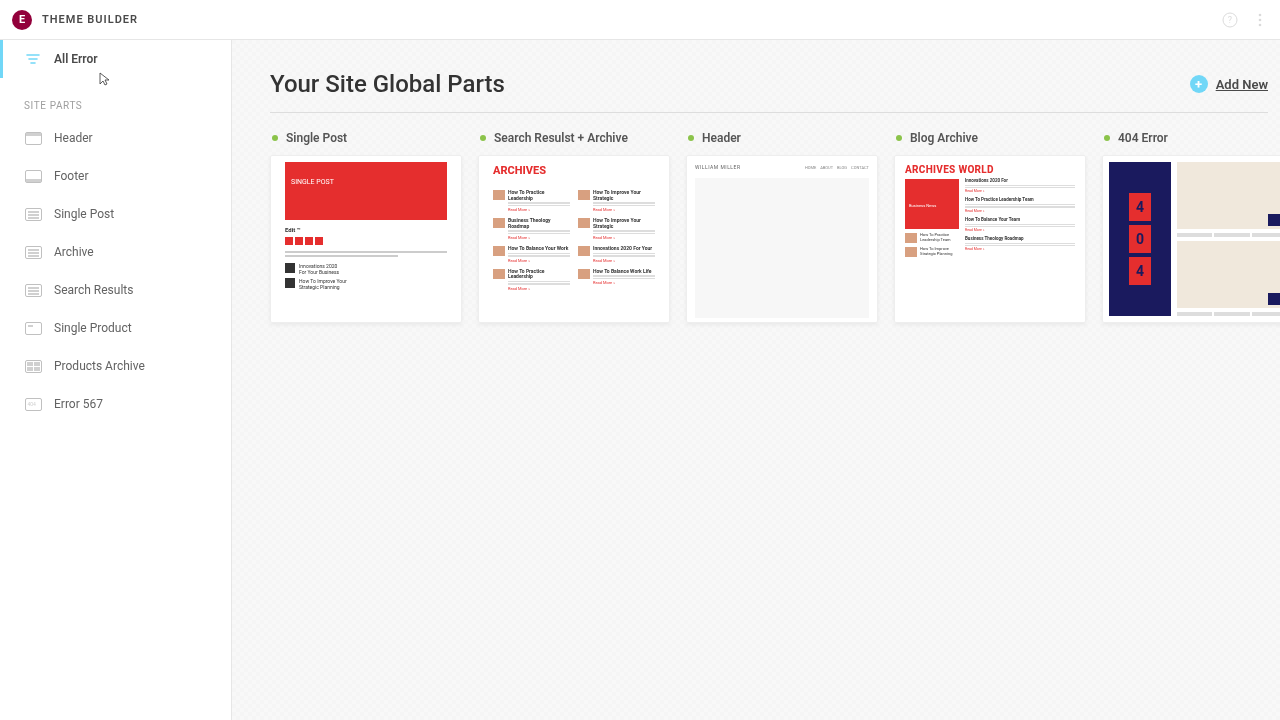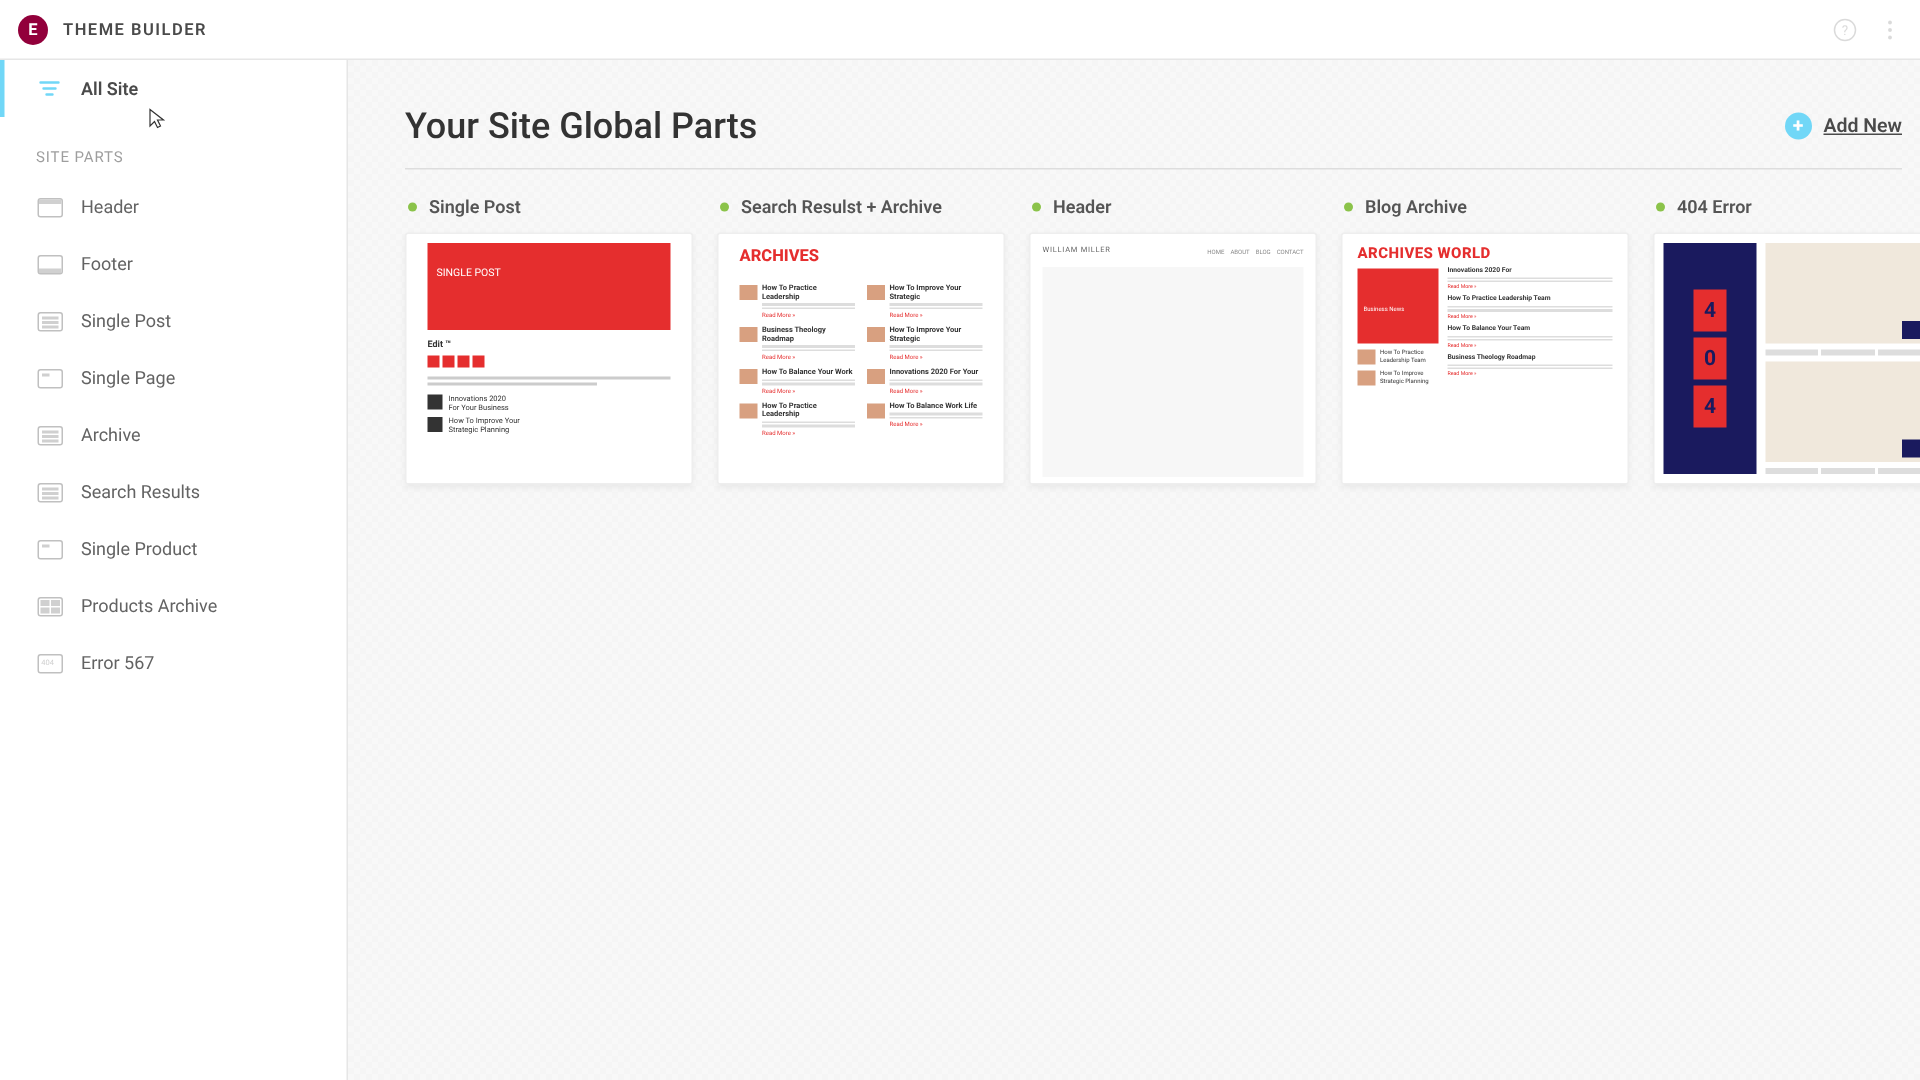--- a/index.html
+++ b/index.html
@@ -129,21 +129,21 @@
 </div>
 
 <div class="layout">
   <div class="sidebar">
     <div class="sidebar-row active">
       <span class="row-icon filter-icon">
         <svg viewBox="0 0 14 14">
             <path d="M1 3h12M3 7h8M5 11h4" stroke="#71d7f7" stroke-width="1.6" stroke-linecap="round"></path>
           </svg>
       </span>
-      <span class="row-label">All Site</span>
+      <span class="row-label">All Error</span>
     </div>
     <div class="pointer">
       <svg viewBox="0 0 16 16">
           <path d="M5 2 L5 13 L8 10 L10 14 L12 13 L10 9 L14 9 Z" fill="#fff" stroke="#333" stroke-width="0.8"></path>
         </svg>
     </div>
 
     <div class="sidebar-heading">SITE PARTS</div>
 
     <div class="sidebar-row">
@@ -156,26 +156,20 @@
       <span class="row-icon">
           <span class="part-icon footer-ico"></span>
         </span>
       <span class="row-label">Footer</span>
     </div>
     <div class="sidebar-row">
       <span class="row-icon">
           <span class="part-icon lines-ico"></span>
         </span>
       <span class="row-label">Single Post</span>
-    </div>
-    <div class="sidebar-row">
-      <span class="row-icon">
-          <span class="part-icon page-ico"></span>
-        </span>
-      <span class="row-label">Single Page</span>
     </div>
     <div class="sidebar-row">
       <span class="row-icon">
           <span class="part-icon lines-ico"></span>
         </span>
       <span class="row-label">Archive</span>
     </div>
     <div class="sidebar-row">
       <span class="row-icon">
           <span class="part-icon lines-ico"></span>

